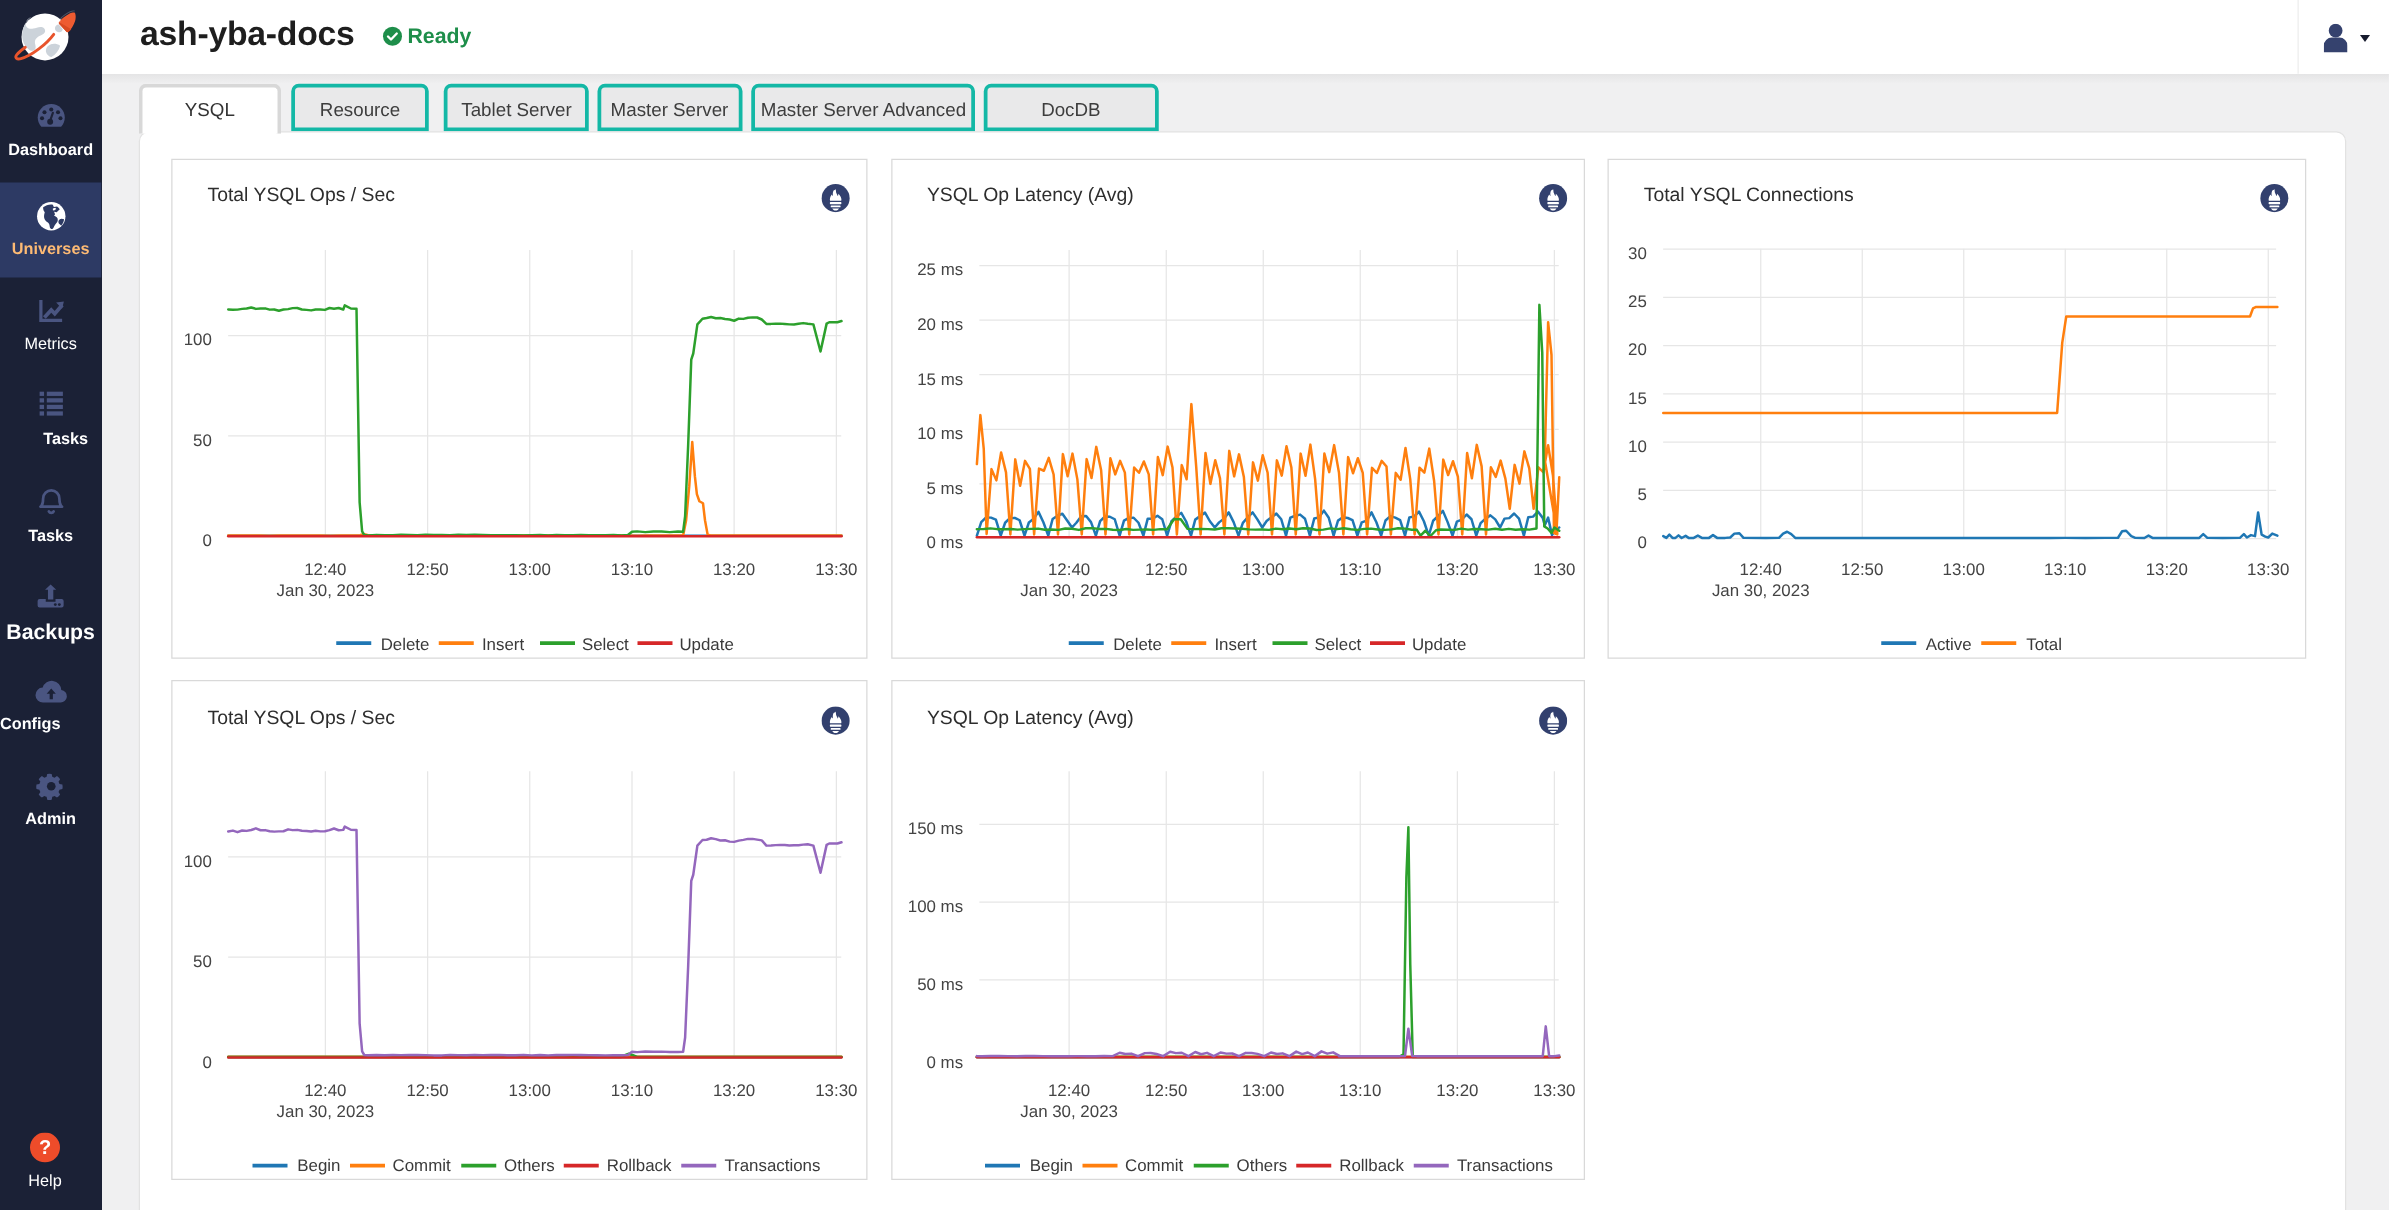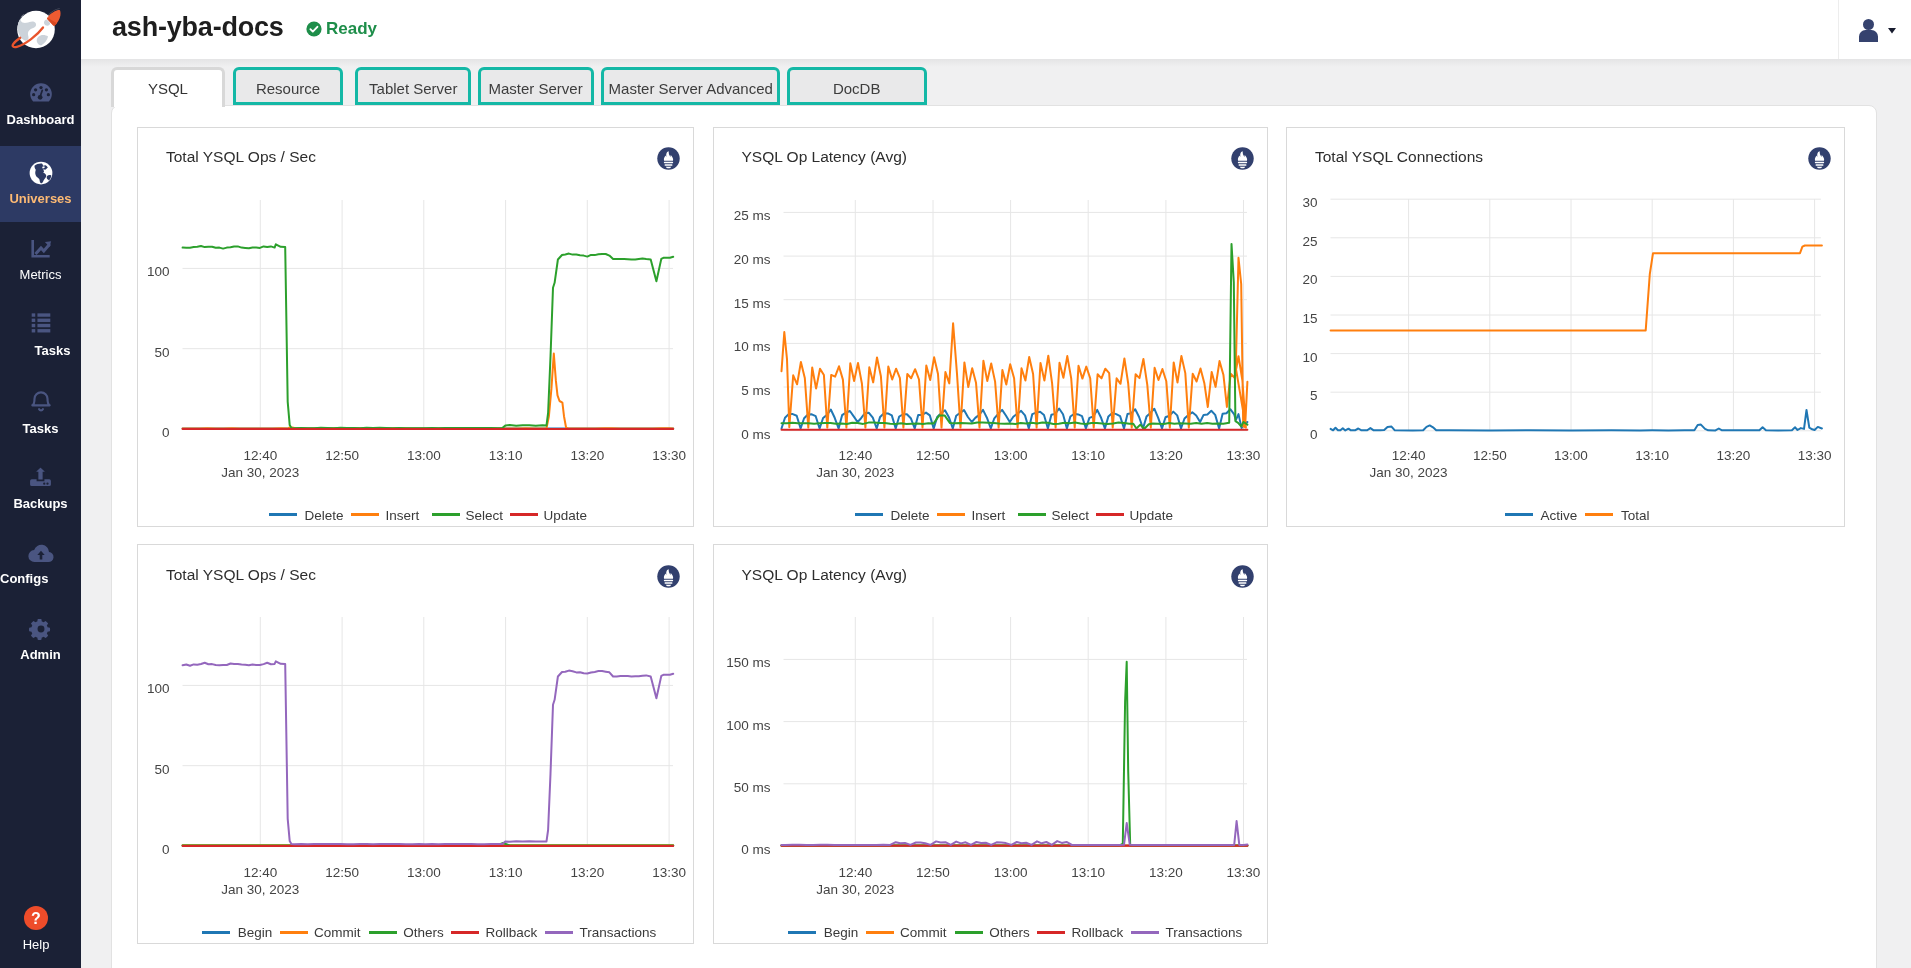--- a/index.html
+++ b/index.html
@@ -67,21 +67,21 @@
         <path fill="none" stroke="#4a5581" stroke-width="2" stroke-linecap="round" stroke-linejoin="round" d="M18 10c0-3.3-2.7-6-6-6s-6 2.7-6 6c0 5-2 6-2 6h16s-2-1-2-6z"></path>
         <path fill="none" stroke="#4a5581" stroke-width="2" stroke-linecap="round" d="M10.2 19.5a2 2 0 0 0 3.6 0"></path>
       </svg></div>
     <div style="position:absolute;left:0;top:420.5px;width:81px;text-align:center;color:#fff;font-size:13px;font-weight:700">Tasks</div>
     <div style="position:absolute;left:0;top:463.5px;width:81px;text-align:center"><svg width="25" height="25" viewBox="0 0 24 24" xmlns="http://www.w3.org/2000/svg">
         <path fill="#4a5581" d="M3.6 14.6h16.8a1.6 1.6 0 0 1 1.6 1.6v3.4a1.6 1.6 0 0 1-1.6 1.6H3.6A1.6 1.6 0 0 1 2 19.6v-3.4a1.6 1.6 0 0 1 1.6-1.6z"></path>
         <path fill="#4a5581" stroke="#1b2136" stroke-width="1.7" d="M12 2.2l6.3 6.1h-3.4v7.5H9.1V8.3H5.7z"></path>
         <circle cx="15.6" cy="18.9" r="1.1" fill="#1b2136"></circle>
         <circle cx="18.7" cy="18.9" r="1.1" fill="#1b2136"></circle>
       </svg></div>
-    <div style="position:absolute;left:0;top:496px;width:81px;text-align:center;color:#fff;font-size:13px;font-weight:700">Backups</div>
+    <div style="position:absolute;left:0;top:496px;width:81px;text-align:center;color:#fff;font-size:17px;font-weight:700">Backups</div>
     <div style="position:absolute;left:0;top:539.5px;width:81px;text-align:center"><svg width="26" height="26" viewBox="0 0 24 24" xmlns="http://www.w3.org/2000/svg">
         <path fill="#4a5581" d="M19.4 11.1A7 7 0 0 0 5.7 9.3 5.5 5.5 0 0 0 6 20.3h12.5a4.6 4.6 0 0 0 0.9-9.2z"></path>
         <path fill="#1b2136" d="M12 10l3.4 3.9h-2.2v4h-2.4v-4H8.6z"></path>
       </svg></div>
     <div style="position:absolute;left:0;top:571px;width:81px;text-align:left;color:#fff;font-size:13px;font-weight:700">Configs</div>
     <div style="position:absolute;left:0;top:615.5px;width:81px;text-align:center"><svg width="26" height="26" viewBox="0 0 24 24" xmlns="http://www.w3.org/2000/svg">
         <path fill="#4a5581" d="M21.3 13.9a9 9 0 0 0 0-3.8l-2.5-0.5a6.8 6.8 0 0 0-0.8-1.9l1.4-2.1a9 9 0 0 0-2.7-2.7l-2.1 1.4a6.8 6.8 0 0 0-1.9-0.8L12.2 1a9 9 0 0 0-3.8 0l-0.5 2.5a6.8 6.8 0 0 0-1.9 0.8L3.9 2.9A9 9 0 0 0 1.2 5.6l1.4 2.1a6.8 6.8 0 0 0-0.8 1.9l-2.5 0.5a9 9 0 0 0 0 3.8l2.5 0.5c0.2 0.7 0.4 1.3 0.8 1.9l-1.4 2.1a9 9 0 0 0 2.7 2.7l2.1-1.4c0.6 0.3 1.2 0.6 1.9 0.8l0.5 2.5a9 9 0 0 0 3.8 0l0.5-2.5c0.7-0.2 1.3-0.4 1.9-0.8l2.1 1.4a9 9 0 0 0 2.7-2.7l-1.4-2.1c0.3-0.6 0.6-1.2 0.8-1.9z" transform="translate(1.7 2) scale(0.87)"></path>
         <circle cx="12" cy="12" r="3.2" fill="#1b2136"></circle>
       </svg></div>
     <div style="position:absolute;left:0;top:647px;width:81px;text-align:center;color:#fff;font-size:13px;font-weight:700">Admin</div>

